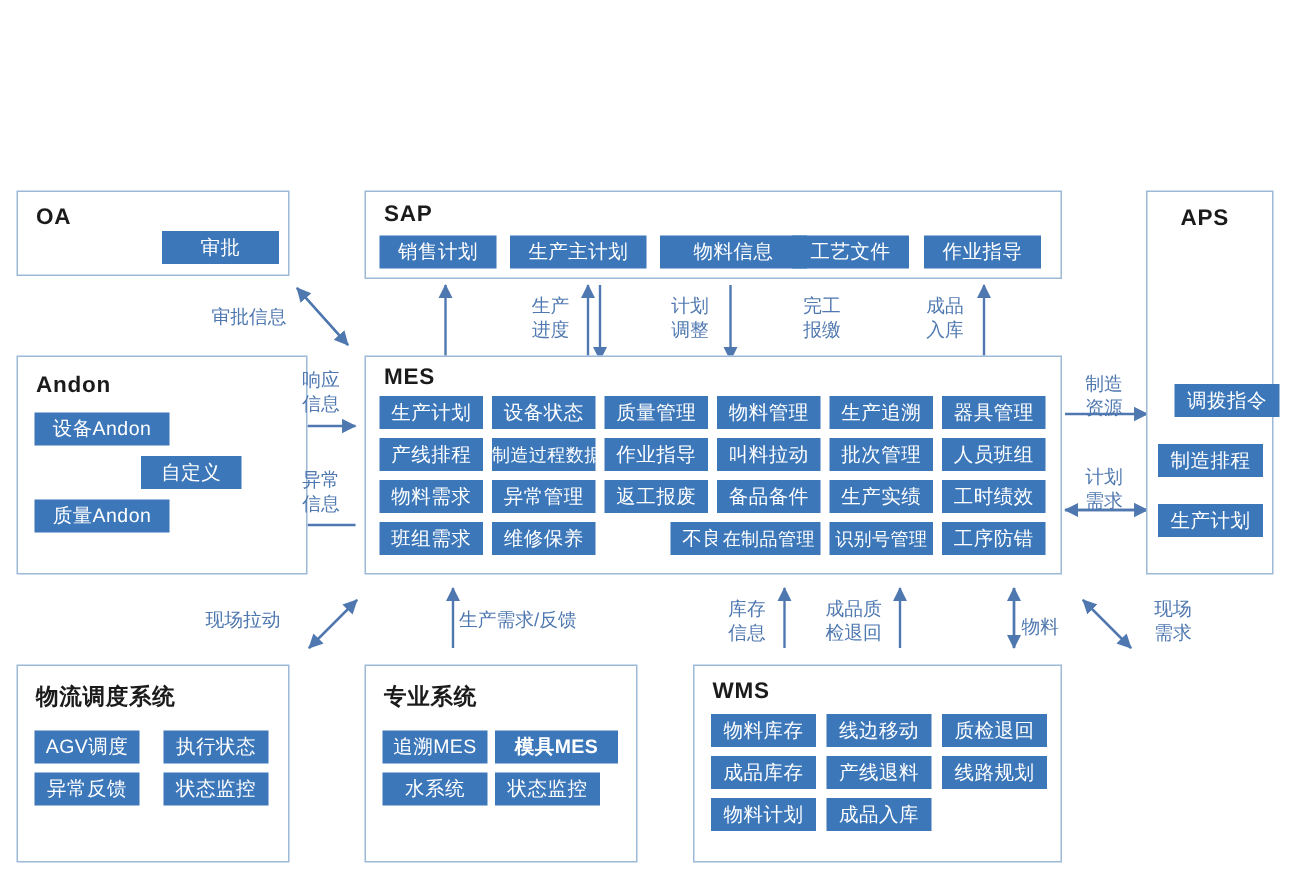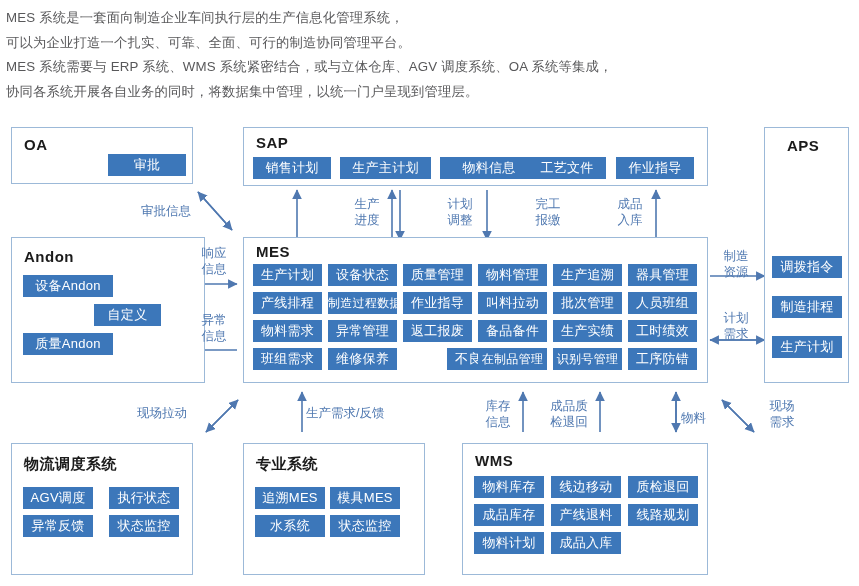--- a/index.html
+++ b/index.html
@@ -67,26 +67,20 @@
   svg#arrows{
     position:absolute;left:0;top:0;width:859px;height:586px;
     pointer-events:none;
   }
 </style>
 </head>
 <body>
 
 <div id="canvas">
 
-  <div class="intro">
-    <div>MES 系统是一套面向制造企业车间执行层的生产信息化管理系统，</div>
-    <div>可以为企业打造一个扎实、可靠、全面、可行的制造协同管理平台。</div>
-    <div>MES 系统需要与 ERP 系统、WMS 系统紧密结合，或与立体仓库、AGV 调度系统、OA 系统等集成，</div>
-    <div>协同各系统开展各自业务的同时，将数据集中管理，以统一门户呈现到管理层。</div>
-  </div>
 
   <svg id="arrows">
     <defs>
       <marker id="ah" markerWidth="7" markerHeight="7" refX="5.6" refY="3" orient="auto">
         <path d="M0,0 L6,3 L0,6 z" fill="#4f78b0"></path>
       </marker>
       <marker id="ah2" markerWidth="7" markerHeight="7" refX="5.6" refY="3" orient="auto">
         <path d="M0,0 L6,3 L0,6 z" fill="#4f78b0"></path>
       </marker>
     </defs>
@@ -178,37 +172,37 @@
     <div class="tag" style="left:9px;top:110px;width:69px;">班组需求</div>
     <div class="tag" style="left:84px;top:110px;width:69px;">维修保养</div>
     <div class="tag" style="left:159px;top:110px;width:69px;margin-left:44px;">不良预警</div>
     <div class="tag wide" style="left:234px;top:110px;width:69px;">在制品管理</div>
     <div class="tag wide" style="left:309px;top:110px;width:69px;">识别号管理</div>
     <div class="tag" style="left:384px;top:110px;width:69px;">工序防错</div>
   </div>
 
   <div class="box" style="left:764px;top:127px;width:85px;height:256px;">
     <div class="box-title" style="left:22px;top:9px;">APS</div>
-    <div class="tag" style="left:7px;top:128px;width:70px;">调拨指令</div>
+    <div class="tag" style="left:18px;top:128px;width:70px;">调拨指令</div>
     <div class="tag" style="left:7px;top:168px;width:70px;">制造排程</div>
     <div class="tag" style="left:7px;top:208px;width:70px;">生产计划</div>
   </div>
 
   <div class="box" style="left:11px;top:443px;width:182px;height:132px;">
     <div class="box-title" style="left:12px;top:11px;">物流调度系统</div>
     <div class="tag" style="left:11px;top:43px;width:70px;">AGV调度</div>
     <div class="tag" style="left:97px;top:43px;width:70px;">执行状态</div>
     <div class="tag" style="left:11px;top:71px;width:70px;">异常反馈</div>
     <div class="tag" style="left:97px;top:71px;width:70px;">状态监控</div>
   </div>
 
   <div class="box" style="left:243px;top:443px;width:182px;height:132px;">
     <div class="box-title" style="left:12px;top:11px;">专业系统</div>
     <div class="tag" style="left:11px;top:43px;width:70px;">追溯MES</div>
-    <div class="tag" style="left:86px;top:43px;width:70px;">模具MES</div>
+    <div class="tag" style="left:86px;top:43px;width:82px;font-weight:bold;">模具MES</div>
     <div class="tag" style="left:11px;top:71px;width:70px;">水系统</div>
     <div class="tag" style="left:86px;top:71px;width:70px;">状态监控</div>
   </div>
 
   <div class="box" style="left:462px;top:443px;width:246px;height:132px;">
     <div class="box-title" style="left:12px;top:8px;">WMS</div>
     <div class="tag" style="left:11px;top:32px;width:70px;">物料库存</div>
     <div class="tag" style="left:88px;top:32px;width:70px;">线边移动</div>
     <div class="tag" style="left:165px;top:32px;width:70px;">质检退回</div>
     <div class="tag" style="left:11px;top:60px;width:70px;">成品库存</div>

